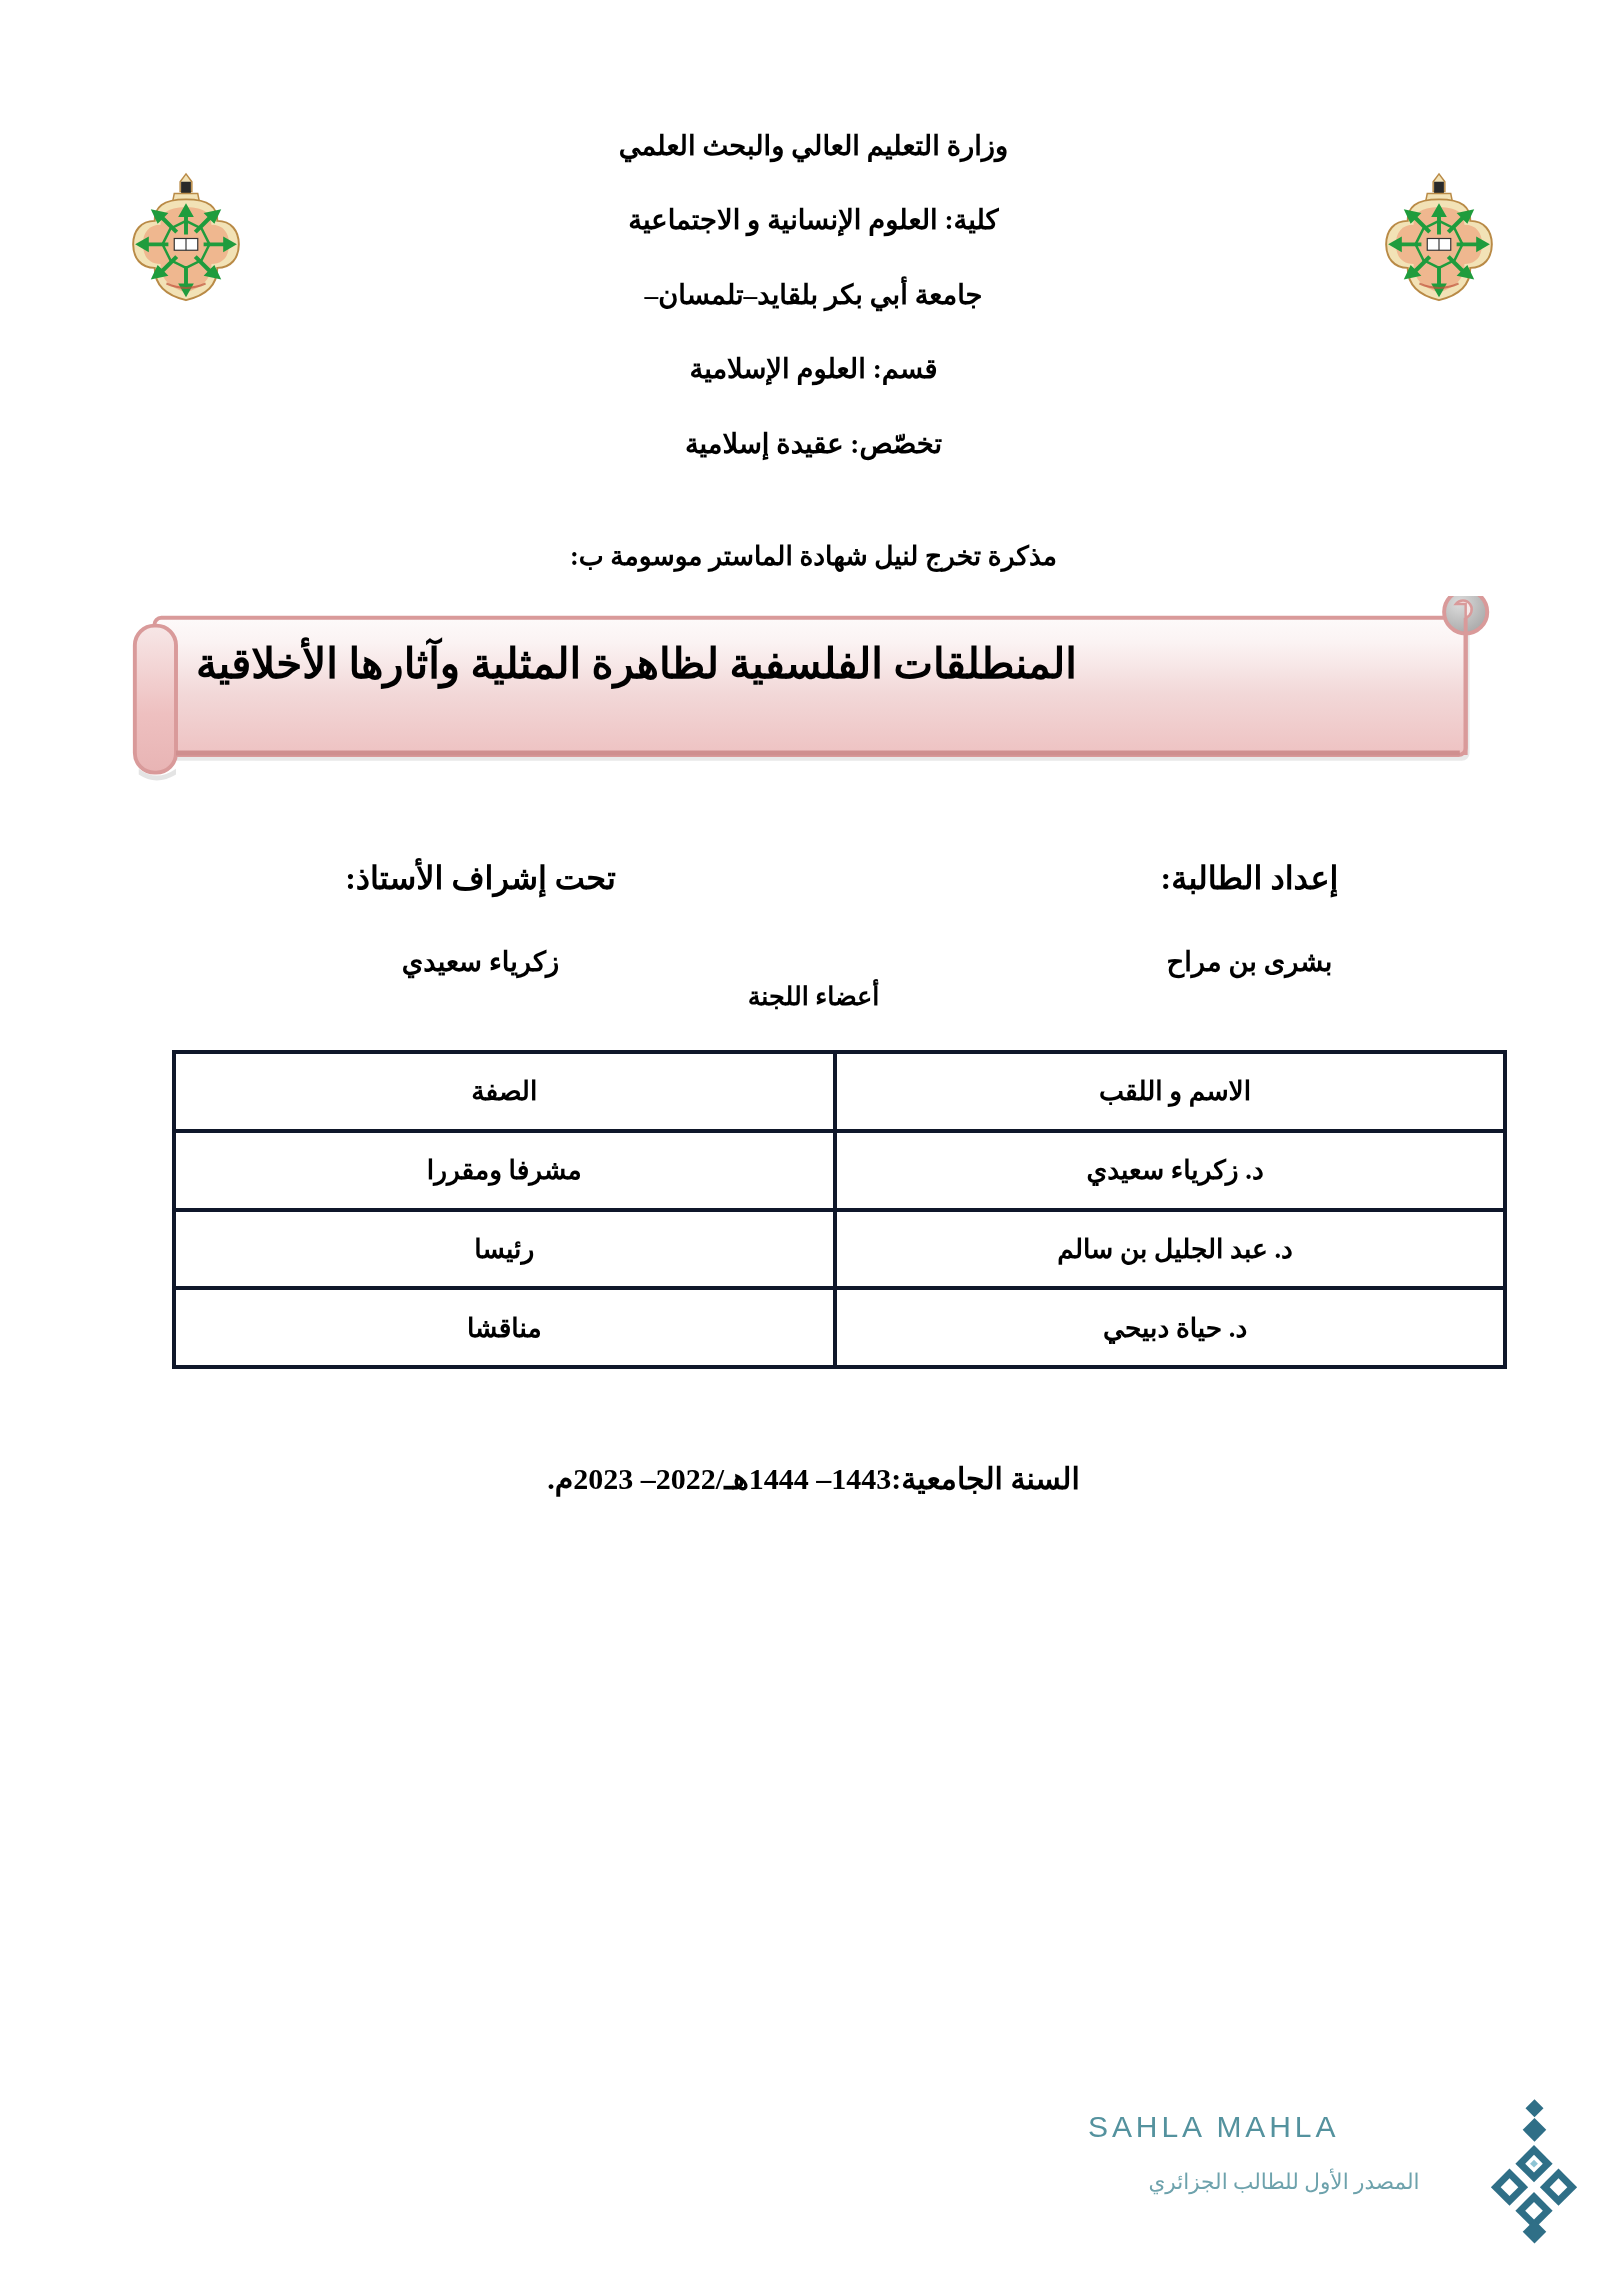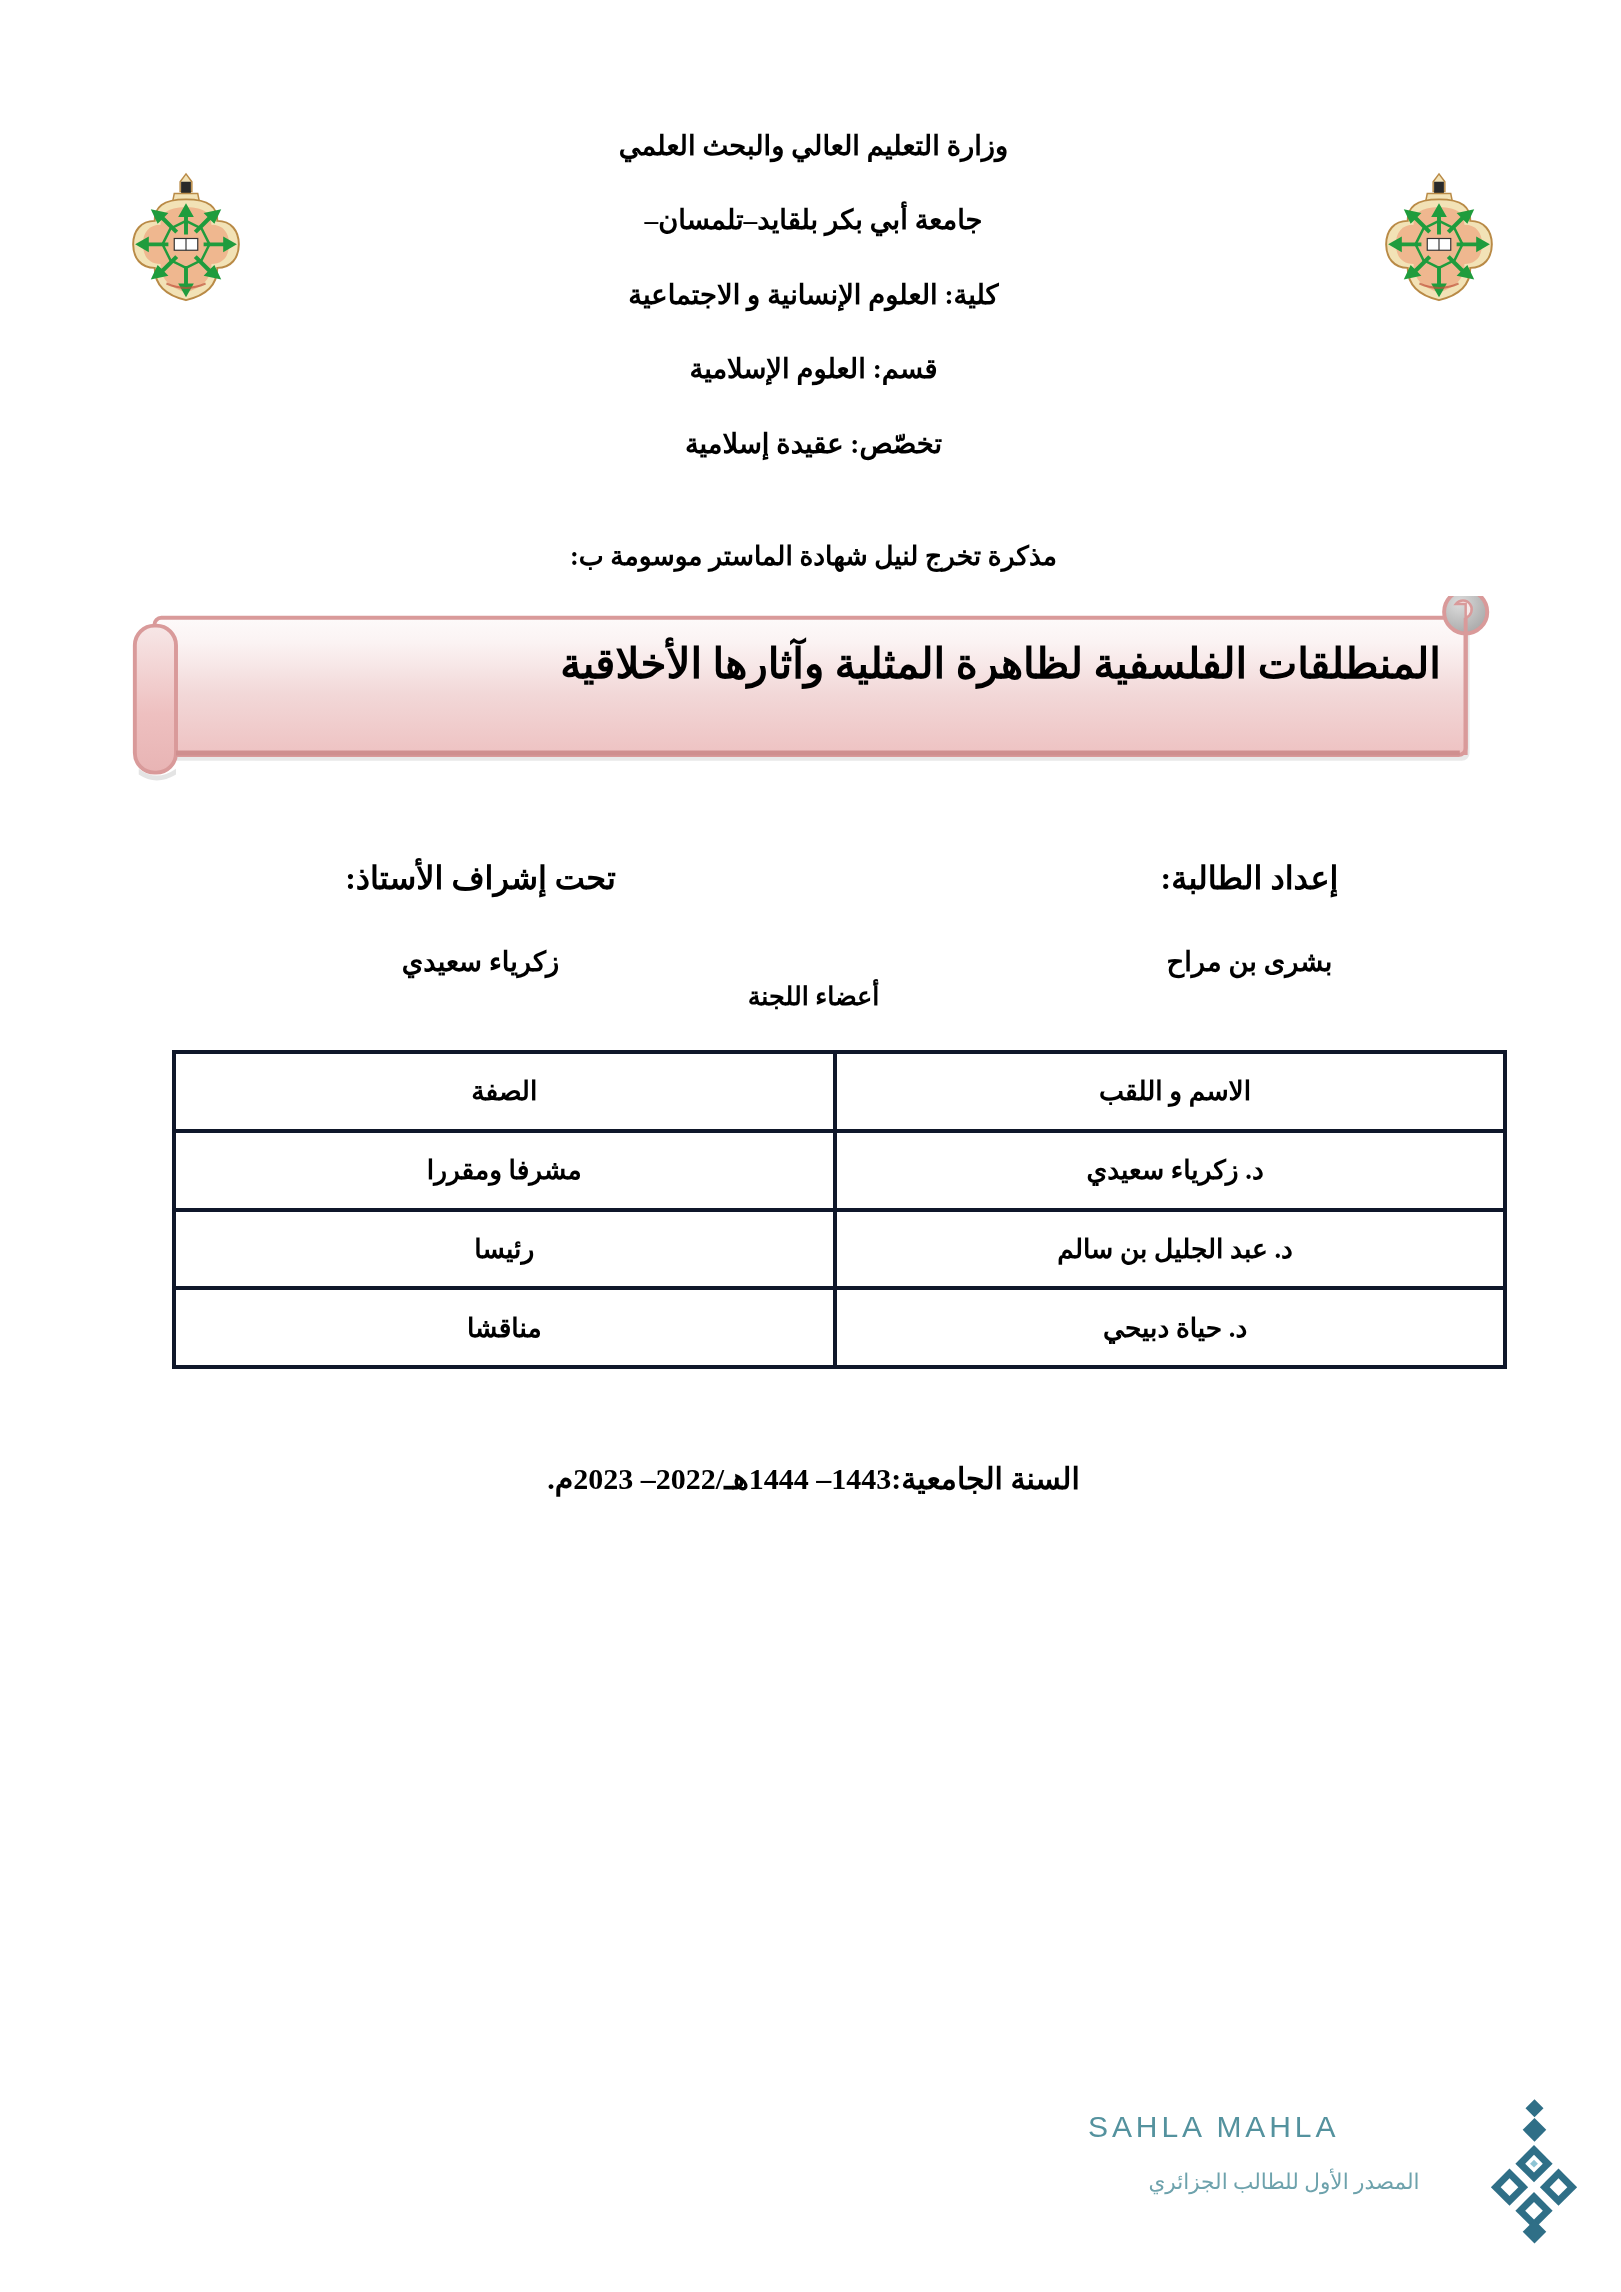--- a/index.html
+++ b/index.html
@@ -31,21 +31,21 @@
   .note{
     position:absolute;left:0;top:446px;width:1431px;text-align:center;
     font-size:26.5px;font-weight:bold;
   }
 
   
   .banner-wrap{position:absolute;left:29px;top:502px;width:1372px;height:216px;}
   .banner-svg{position:absolute;left:0;top:0;}
   .banner-title{
     position:absolute;left:69px;top:43px;width:1245px;
-    text-align:right;font-size:42px;font-weight:bold;
+    text-align:left;font-size:42px;font-weight:bold;
     color:#000;line-height:1.2;
   }
 
   
   .people{position:absolute;left:0;top:765px;width:1431px;height:127px;}
   .col-right{position:absolute;right:118px;top:0;text-align:center;width:323px;}
   .col-left{position:absolute;left:206px;top:0;text-align:center;width:353px;}
   .role-label{font-size:32px;font-weight:bold;margin-bottom:49px;}
   .person-name{font-size:27.4px;font-weight:bold;}
   .committee-label{
@@ -188,22 +188,22 @@
         <polygon points="60,52 76,60 84,76 76,92 60,100 44,92 36,76 44,60" fill="none" stroke="#1f9c3d" stroke-width="2.5"></polygon>
         <rect x="48" y="70" width="24" height="12" fill="#ffffff" stroke="#333" stroke-width="1.2"></rect>
         <line x1="60" y1="70" x2="60" y2="82" stroke="#333" stroke-width="1.2"></line>
         <path d="M40 116 q 20 9 40 0" fill="none" stroke="#c0533a" stroke-width="2" opacity=".7"></path>
       </g>
     </svg>
   </div>
 
   <div class="header">
     <div class="hline">وزارة التعليم العالي والبحث العلمي</div>
+    <div class="hline">كلية: العلوم الإنسانية و الاجتماعية</div>
     <div class="hline">جامعة أبي بكر بلقايد–تلمسان–</div>
-    <div class="hline">كلية: العلوم الإنسانية و الاجتماعية</div>
     <div class="hline">قسم: العلوم الإسلامية</div>
     <div class="hline">تخصّص: عقيدة إسلامية</div>
   </div>
 
   <div class="note">مذكرة تخرج لنيل شهادة الماستر موسومة ب:</div>
 
   <div class="banner-wrap">
     <svg class="banner-svg" width="1372" height="216" viewBox="0 0 1400 220">
       <defs>
         <linearGradient id="bannerGrad" x1="0" y1="0" x2="0" y2="1">

